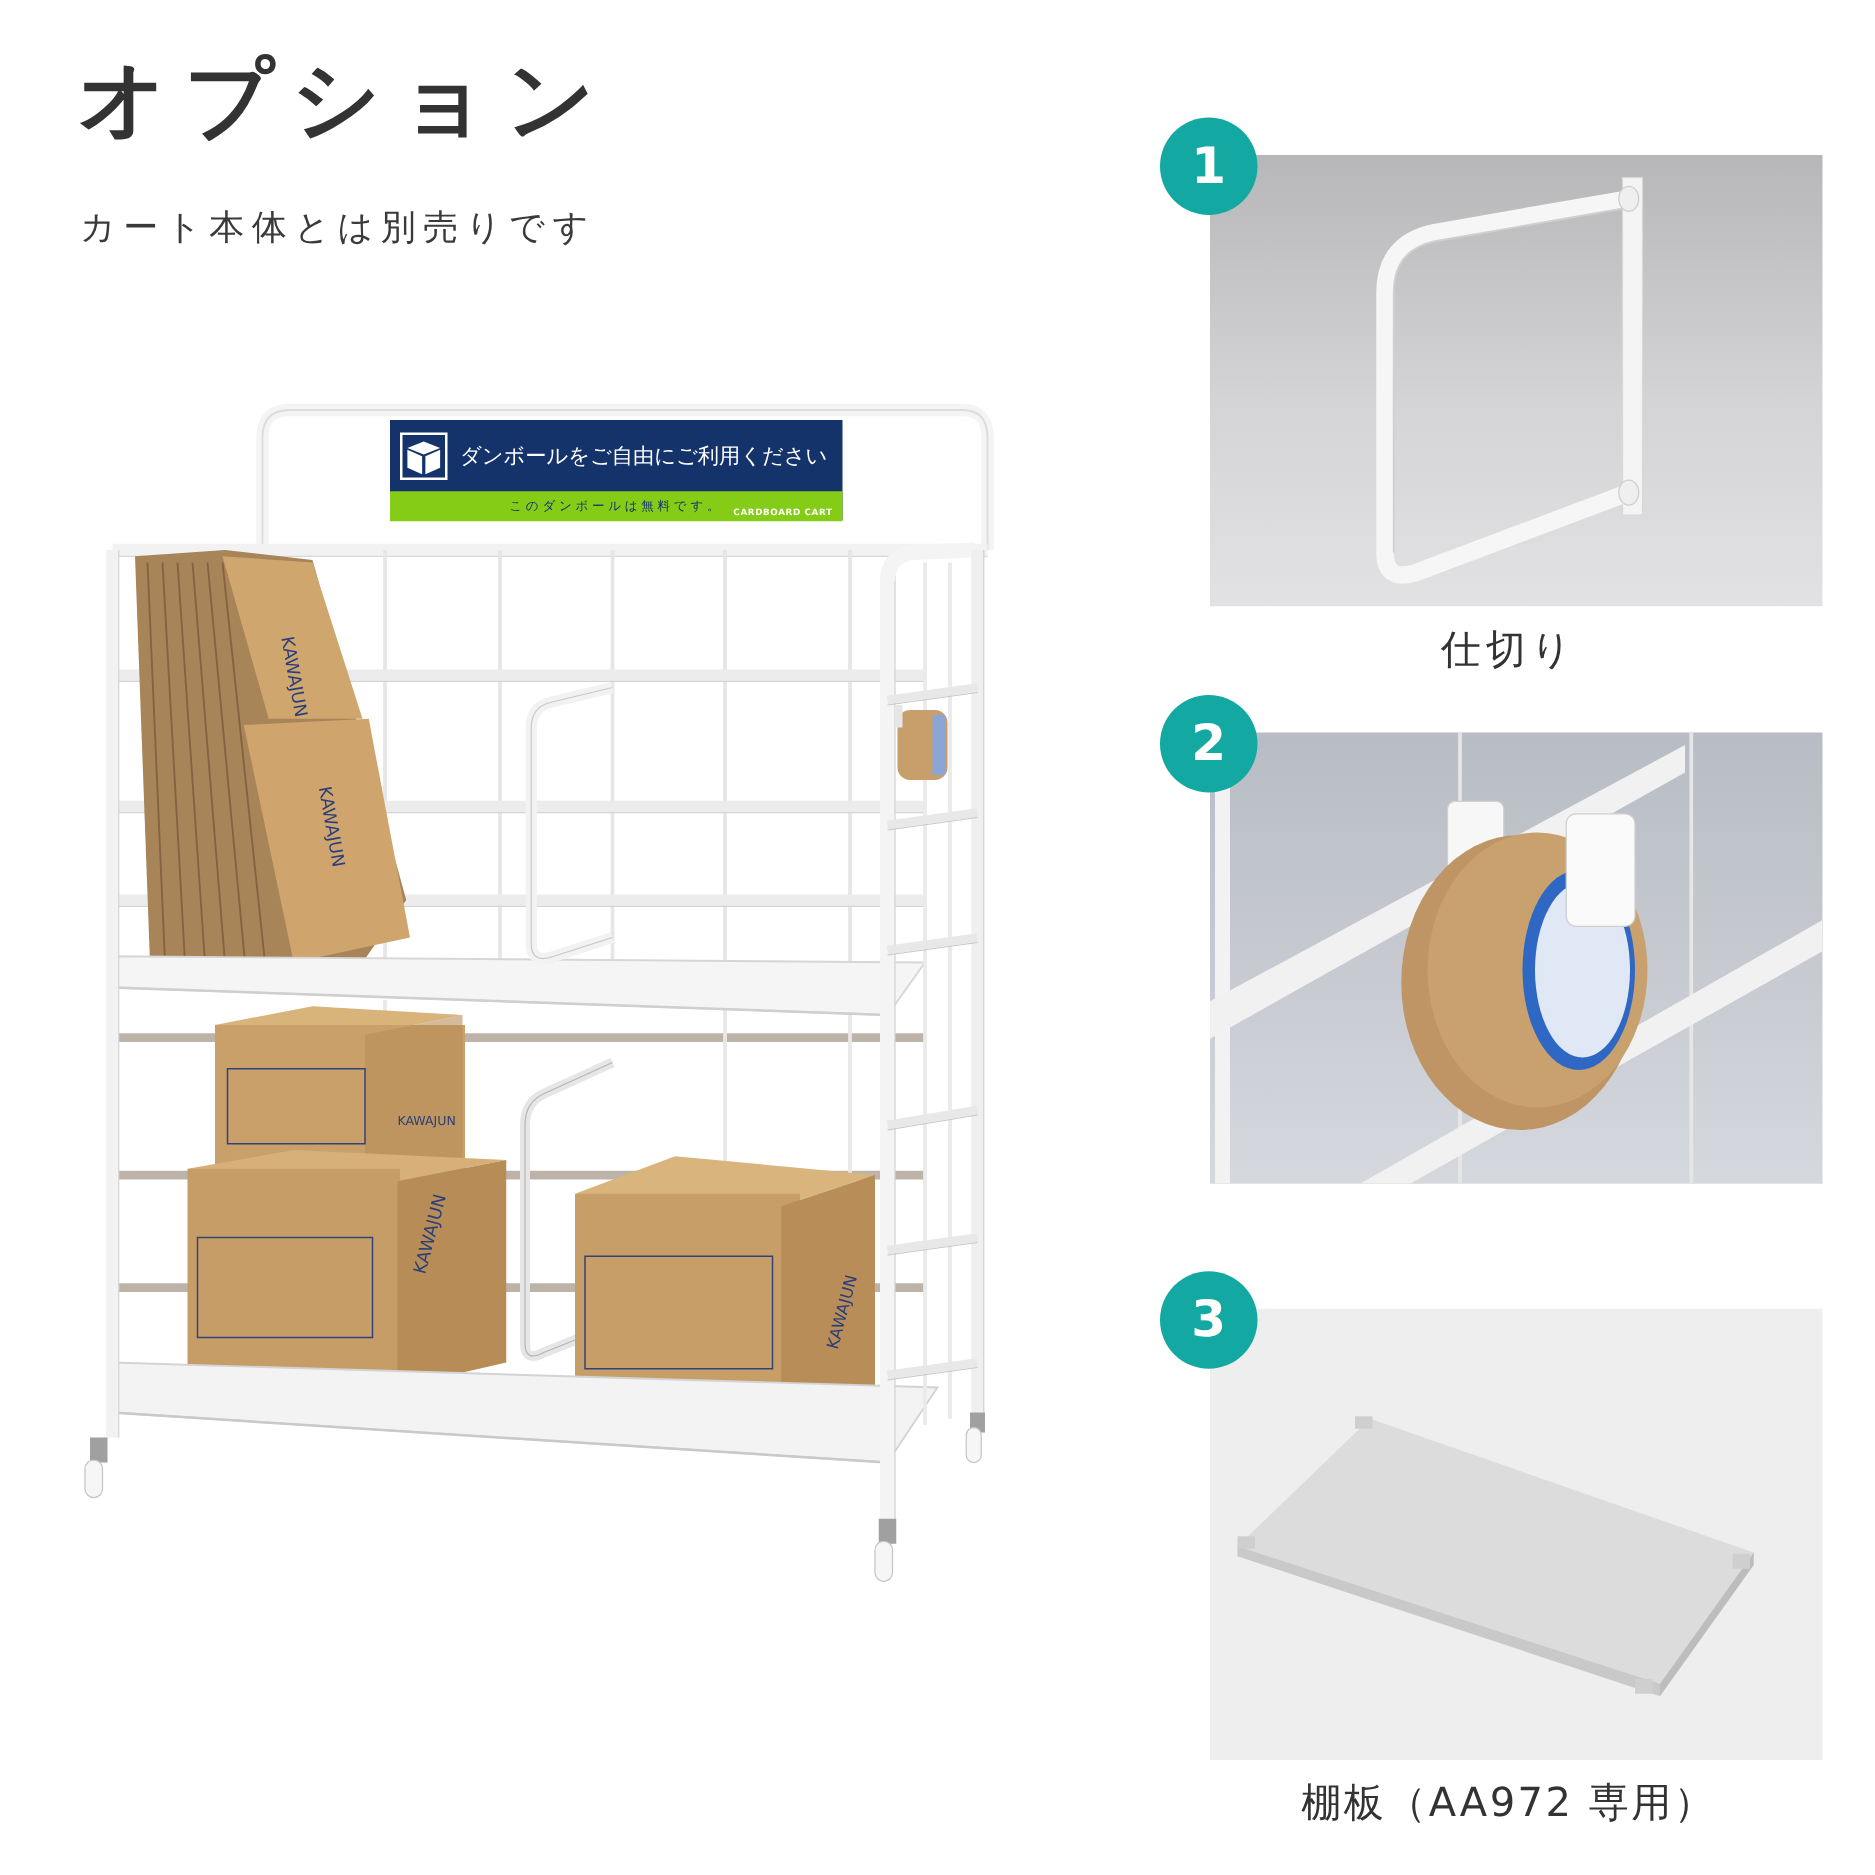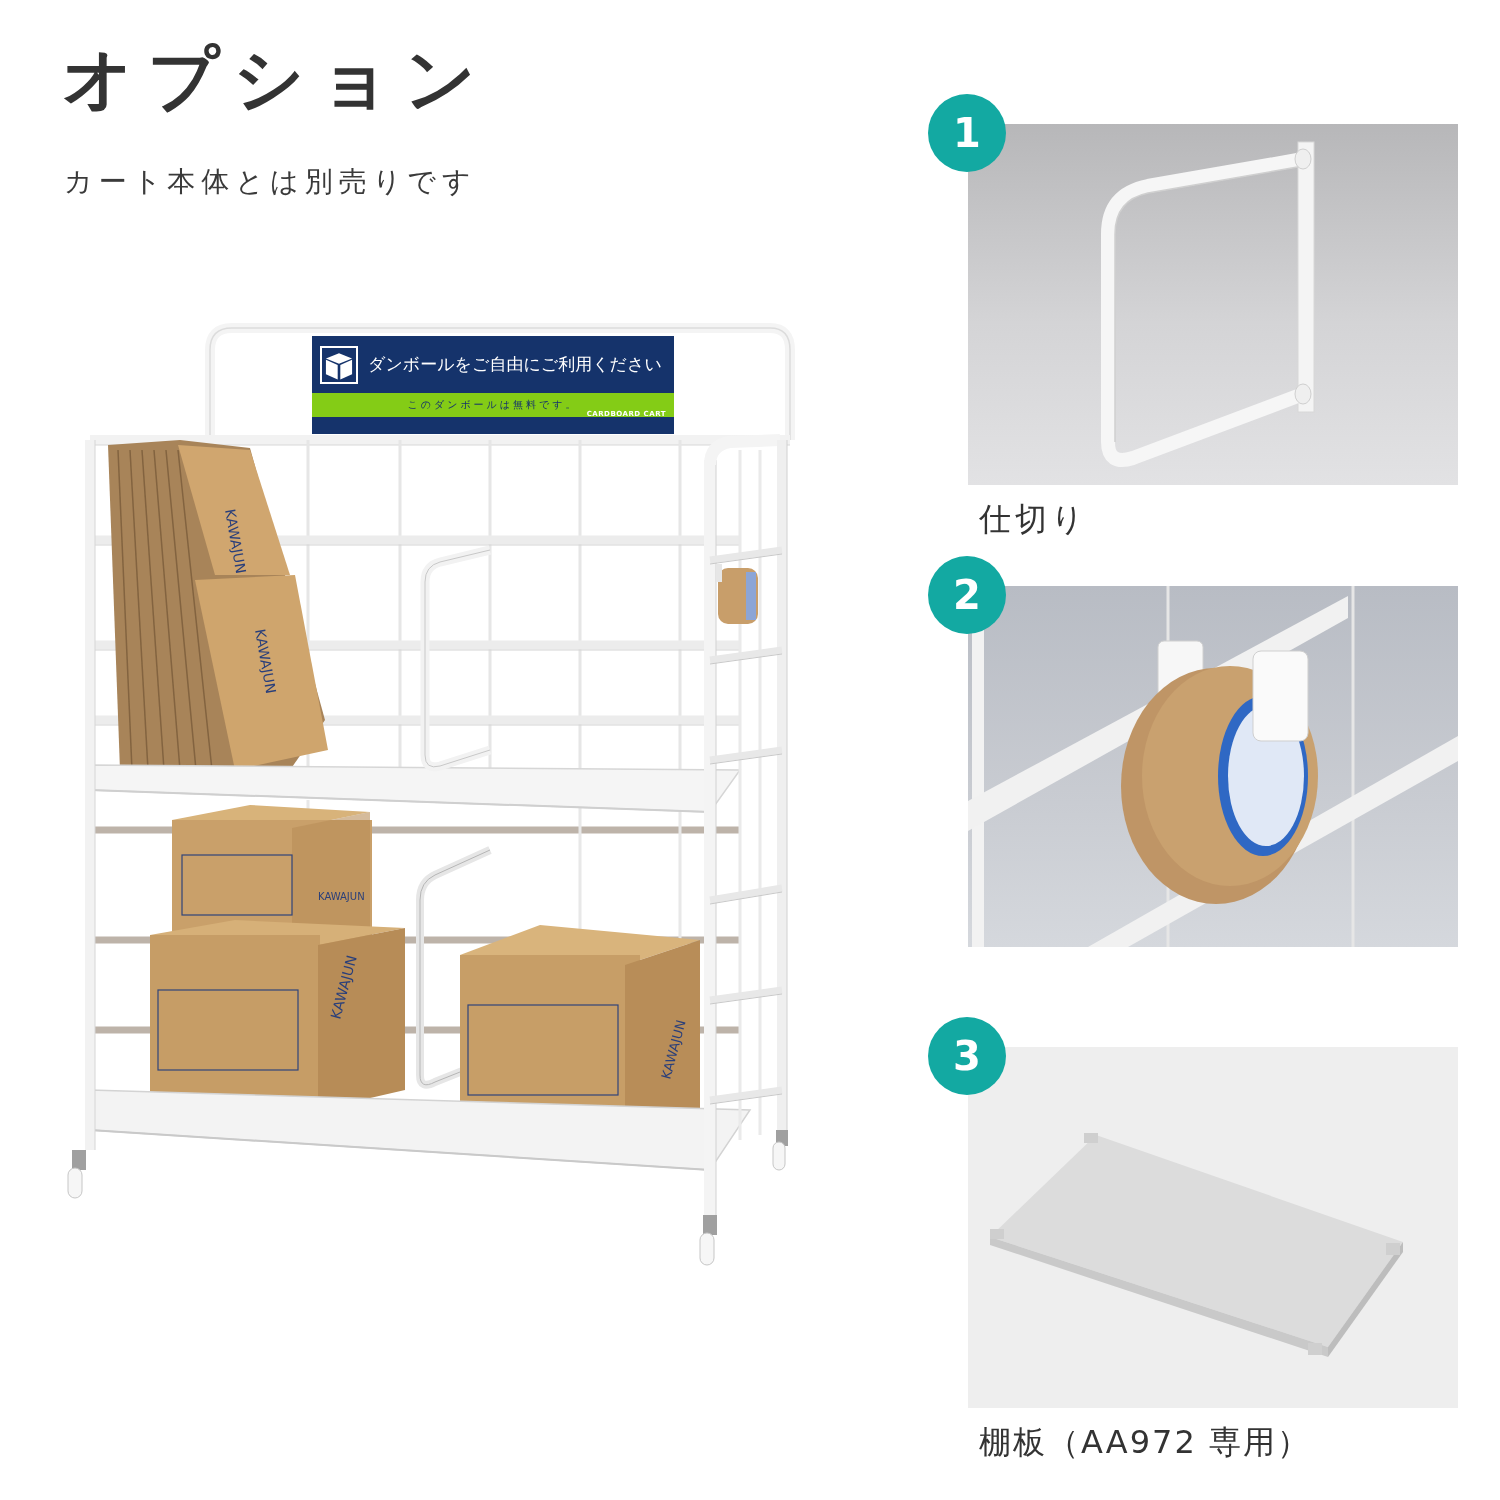--- a/index.html
+++ b/index.html
@@ -6,32 +6,32 @@
   html, body { width: 1500px; height: 1500px; background: #ffffff; overflow: hidden; }
   body { position: relative; font-family: "DejaVu Sans", "Liberation Sans", sans-serif; color: #333333; }
 
   .title { position: absolute; left: 62px; top: 33px; font-size: 70px; font-weight: bold; letter-spacing: 14px; color: #333333; }
   .subtitle { position: absolute; left: 64px; top: 163px; font-size: 28px; letter-spacing: 6px; color: #3a3a3a; }
 
   
   .cart { position: absolute; left: 60px; top: 300px; width: 760px; height: 980px; }
   .cart svg { width: 100%; height: 100%; display: block; }
 
-  .sign { position: absolute; left: 252px; top: 36px; width: 362px; height: 98px; background: #15336b; text-align: center; }
+  .sign { position: absolute; left: 252px; top: 36px; width: 362px; height: 80px; background: #15336b; text-align: center; }
   .sign-top { position: absolute; left: 0; top: 0; width: 100%; height: 57px; display: flex; align-items: center; }
   .sign-icon { width: 38px; height: 38px; border: 2px solid #fff; margin-left: 8px; margin-right: 10px; display: flex; align-items: center; justify-content: center; }
   .sign-main { color: #fff; font-size: 17px; white-space: nowrap; letter-spacing: 0px; }
   .sign-band { position: absolute; left: 0; top: 57px; width: 100%; height: 24px; background: #84cc16; color: #15336b; font-size: 10px; letter-spacing: 3px; display: flex; align-items: center; justify-content: center; font-family: Liberation Serif, serif; }
-  .sign-foot { position: absolute; right: 8px; bottom: 16px; color: #fff; font-size: 7px; font-weight: bold; letter-spacing: 0.5px; }
+  .sign-foot { position: absolute; right: 8px; bottom: 2px; color: #fff; font-size: 7px; font-weight: bold; letter-spacing: 0.5px; }
 
   
   .option { position: absolute; left: 928px; width: 540px; }
   .badge { position: absolute; left: 0; top: 0; width: 78px; height: 78px; border-radius: 50%; background: #13a9a2; color: #fff; font-size: 40px; font-weight: bold; display: flex; align-items: center; justify-content: center; z-index: 3; }
   .photo { position: absolute; left: 40px; top: 30px; width: 490px; height: 361px; overflow: hidden; }
-  .caption { position: absolute; left: 51px; width: 490px; text-align: left; font-size: 32px; letter-spacing: 4px; color: #333333; }
+  .caption { position: absolute; left: 34px; width: 490px; text-align: center; font-size: 32px; letter-spacing: 4px; color: #333333; }
 
   #opt1 { top: 94px; height: 460px; }
   #opt1 .photo { background: linear-gradient(180deg, #b7b7b9 0%, #d4d4d6 55%, #e2e2e4 100%); }
   #opt1 .caption { top: 404px; }
 
   #opt2 { top: 556px; height: 460px; }
   #opt2 .photo { background: linear-gradient(180deg, #b8bcc4 0%, #c9ccd2 60%, #d5d8dd 100%); }
   #opt2 .caption { top: 402px; }
 
   #opt3 { top: 1017px; height: 470px; }

